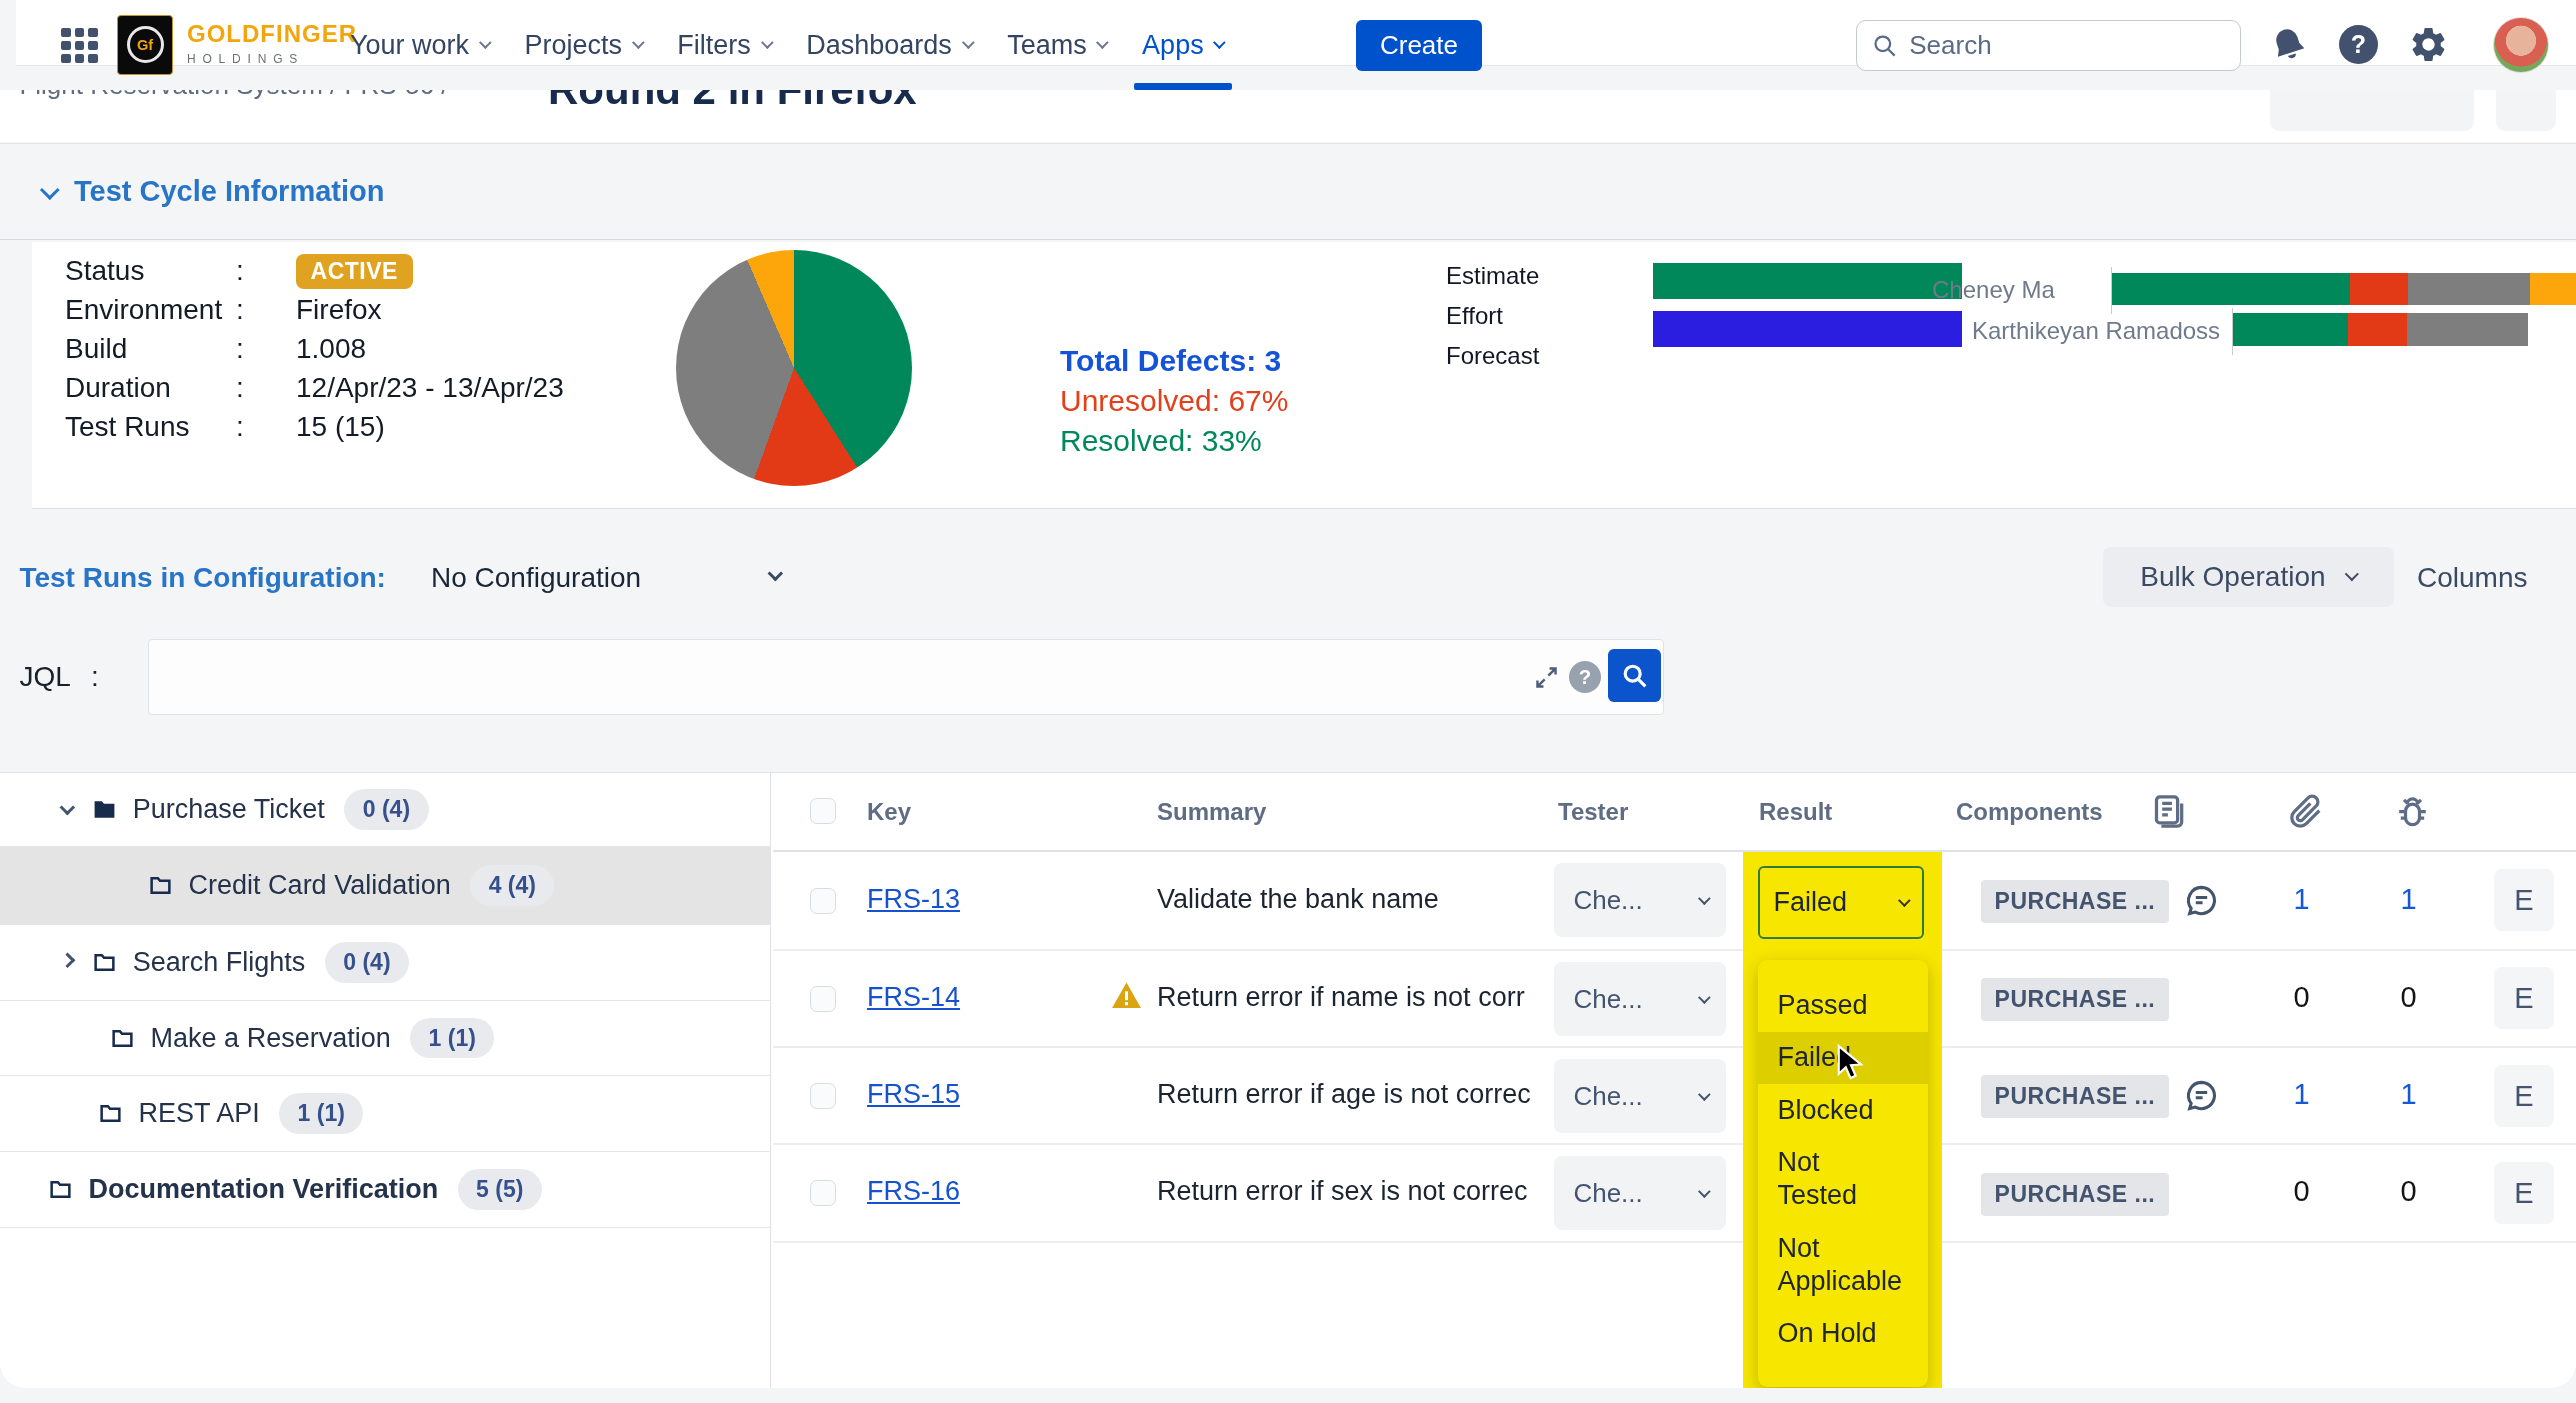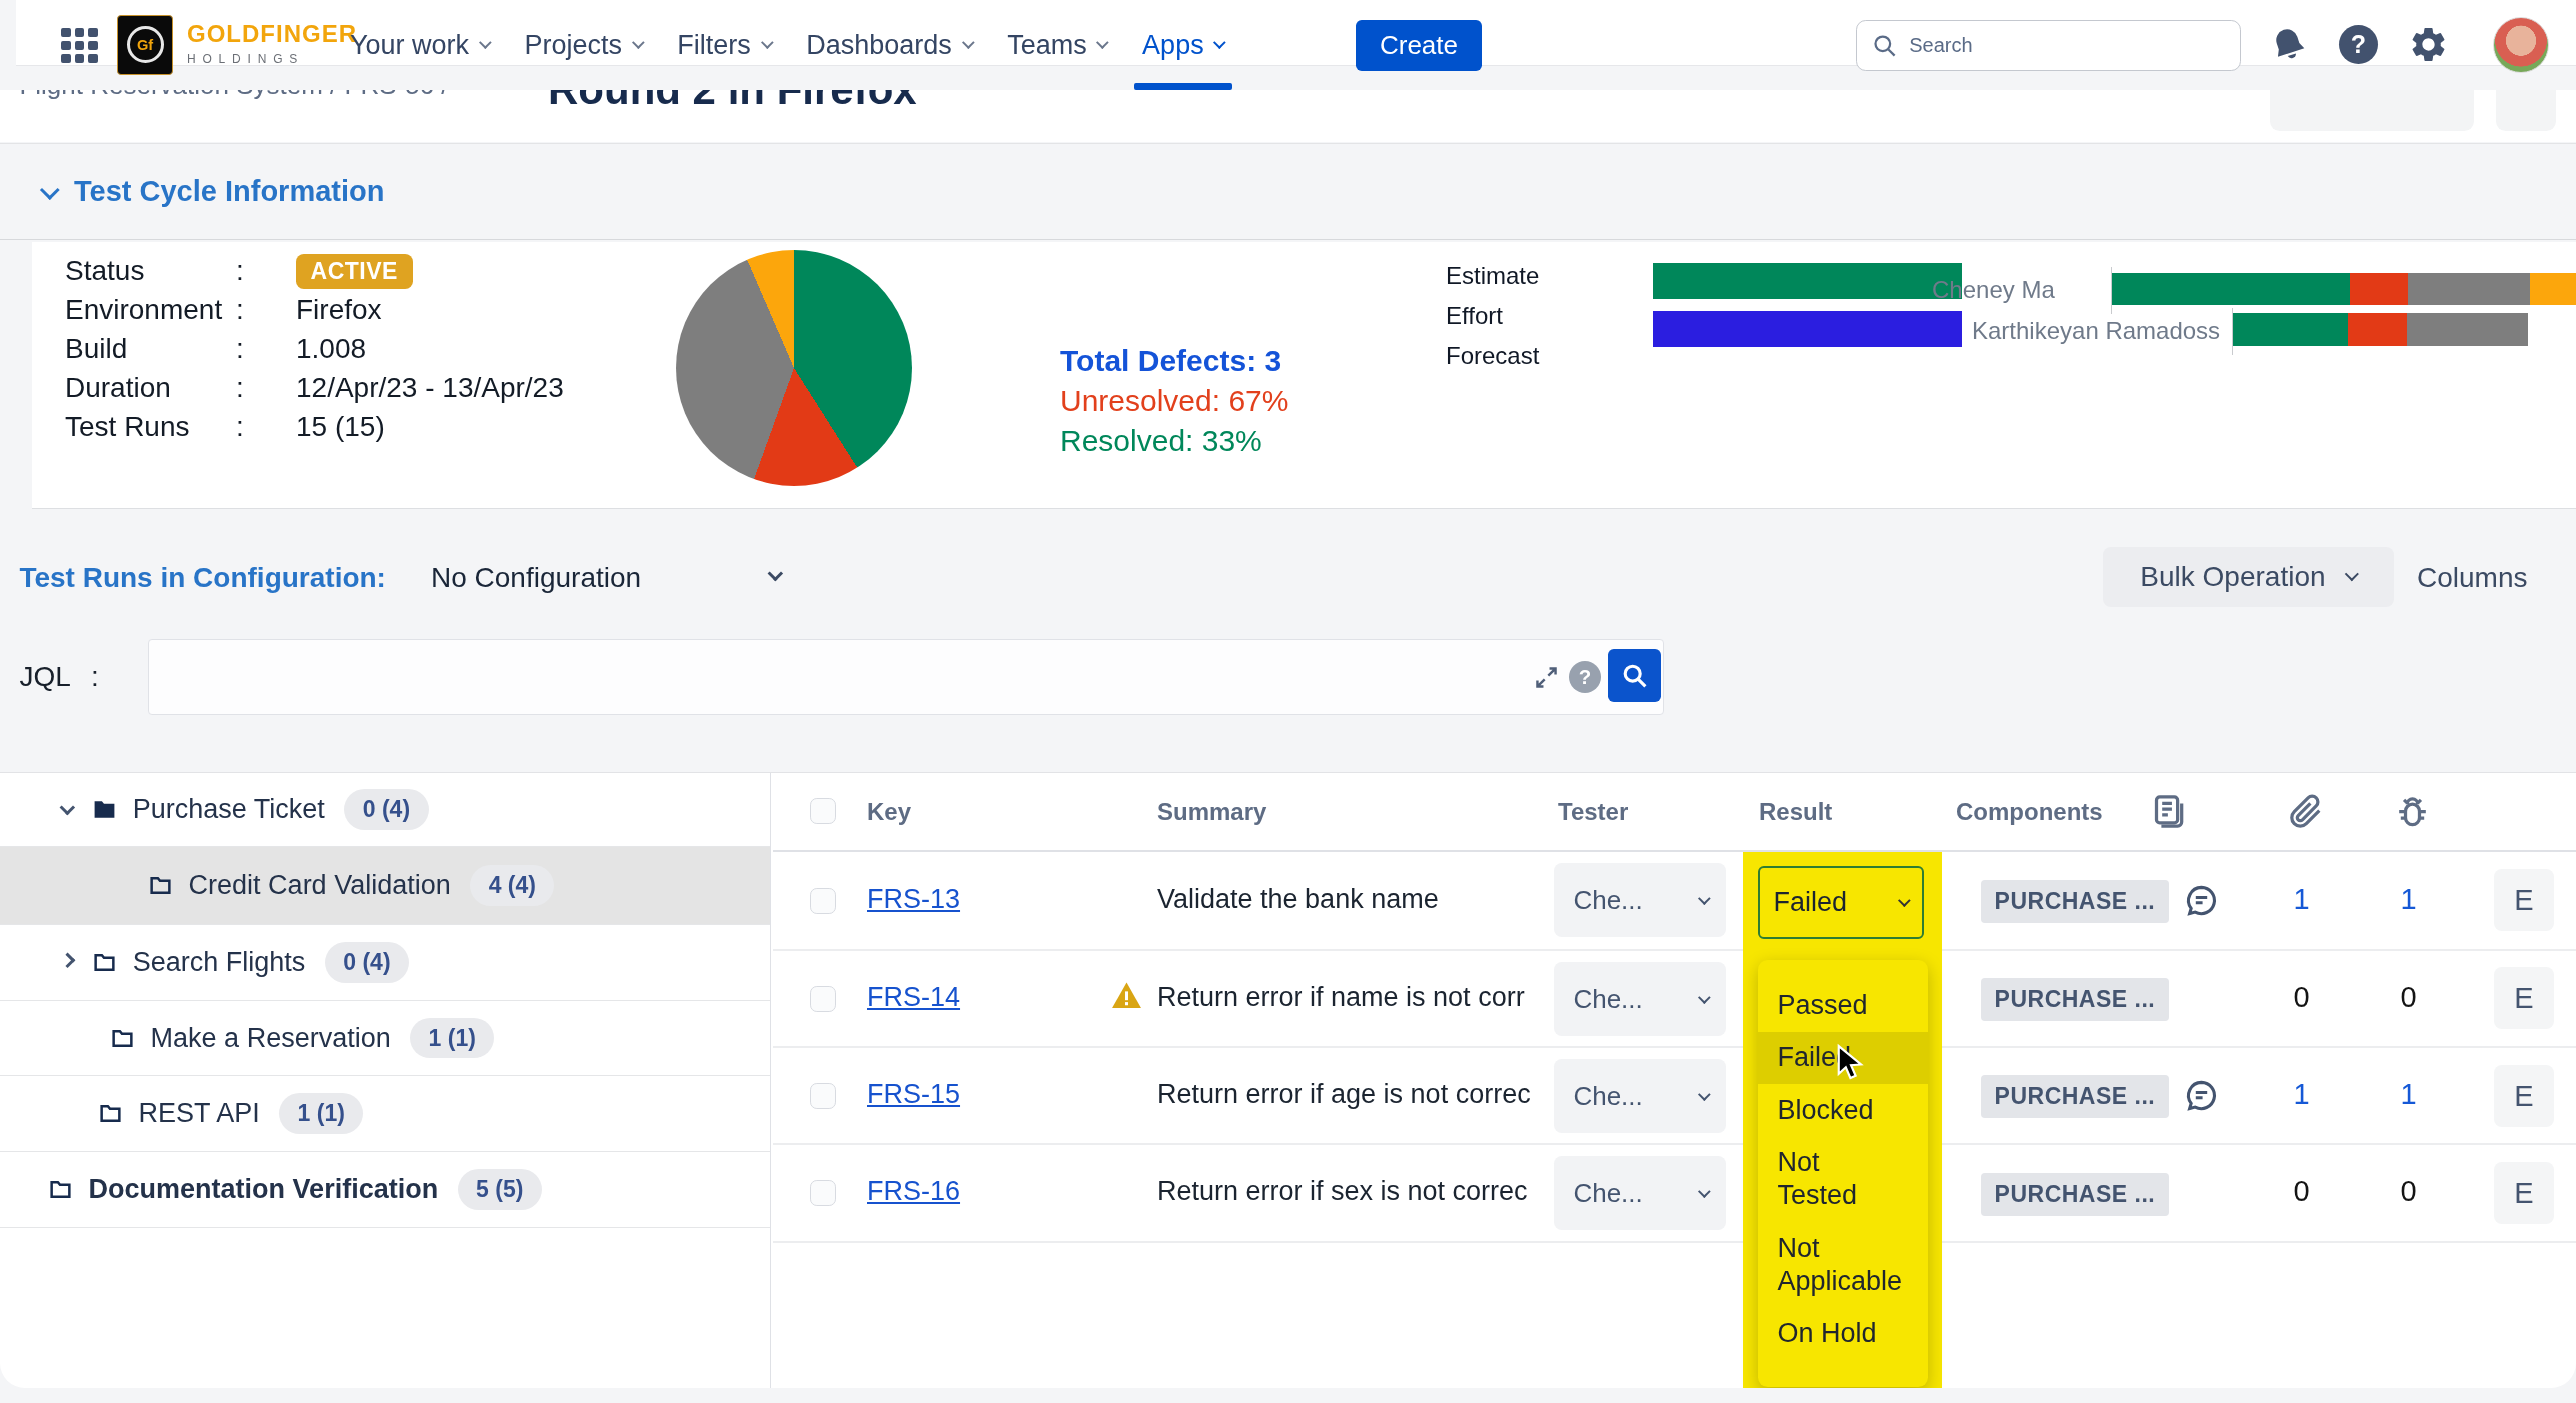--- a/index.html
+++ b/index.html
@@ -18,21 +18,21 @@
   .logo-title { color:#F2A50C; font-size:24px; font-weight:bold; letter-spacing:1px; }
   .logo-sub { color:#6B6F76; font-size:12px; letter-spacing:6.8px; margin-top:3.9px; }
   .nav-menu { position:absolute; left:334px; top:0; height:90px; display:flex; gap:35px; align-items:center; }
   .nav-item { display:flex; align-items:center; gap:11.7px; font-size:27px; color:#344563; cursor:pointer; height:90px; position:relative; }
   .nav-item .chev { width:8.7px; height:8.7px; border-right:2.9px solid #6B778C; border-bottom:2.9px solid #6B778C; transform:rotate(45deg); margin-top:-5.8px; }
   .nav-item.active { color:#0052CC; }
   .nav-item.active .chev { border-color:#0052CC; }
   .nav-item.active::after { content:''; position:absolute; left:-7.8px; right:-7.8px; bottom:0; height:6.8px; background:#0052CC; border-radius:1.9px; }
   .create-btn { position:absolute; left:1340px; top:20.4px; width:126px; height:51px; background:#0052CC; color:#fff; font-size:26px; border:none; border-radius:5.8px; cursor:pointer; }
   .search-box { position:absolute; left:1840px; top:20.4px; width:385px; height:51px; border:1.9px solid #C4C8CF; border-radius:9.7px; background:#fff; display:flex; align-items:center; padding:0 13.6px; gap:11.7px; }
-  .search-box input { border:none; outline:none; font-size:20px; color:#333; width:292px; font-family:"Liberation Sans",sans-serif; background:transparent; }
+  .search-box input { border:none; outline:none; font-size:26px; color:#333; width:292px; font-family:"Liberation Sans",sans-serif; background:transparent; }
   .search-box input::placeholder { color:#5A6B87; }
   .nav-ico { position:absolute; top:23px; width:43px; height:43px; display:flex; align-items:center; justify-content:center; cursor:pointer; }
   .help-circle { width:39px; height:39px; border-radius:50%; background:#42526E; color:#fff; font-size:25px; font-weight:bold; display:flex; align-items:center; justify-content:center; }
   .avatar { position:absolute; left:2477px; top:16.5px; width:56px; height:56px; border-radius:50%; background:radial-gradient(circle at 50% 42%, #E8B39B 0 36%, #D95F52 37% 62%, #77A859 63%); border:1px solid #ddd; cursor:pointer; }
 
   
   .crumb-row { position:absolute; left:0; top:90px; width:2576px; height:52px; background:#fff; overflow:hidden; }
   .crumb-path { position:absolute; left:19.4px; top:-20.4px; font-size:26px; color:#5E6C84; white-space:nowrap; cursor:pointer; }
   .crumb-title { position:absolute; left:548px; top:-24px; font-size:42px; font-weight:bold; color:#172B4D; white-space:nowrap; }
   .cut-btn1 { position:absolute; left:2270px; top:-17.5px; width:204px; height:58px; background:#F3F4F5; border-radius:9.7px; cursor:pointer; }

